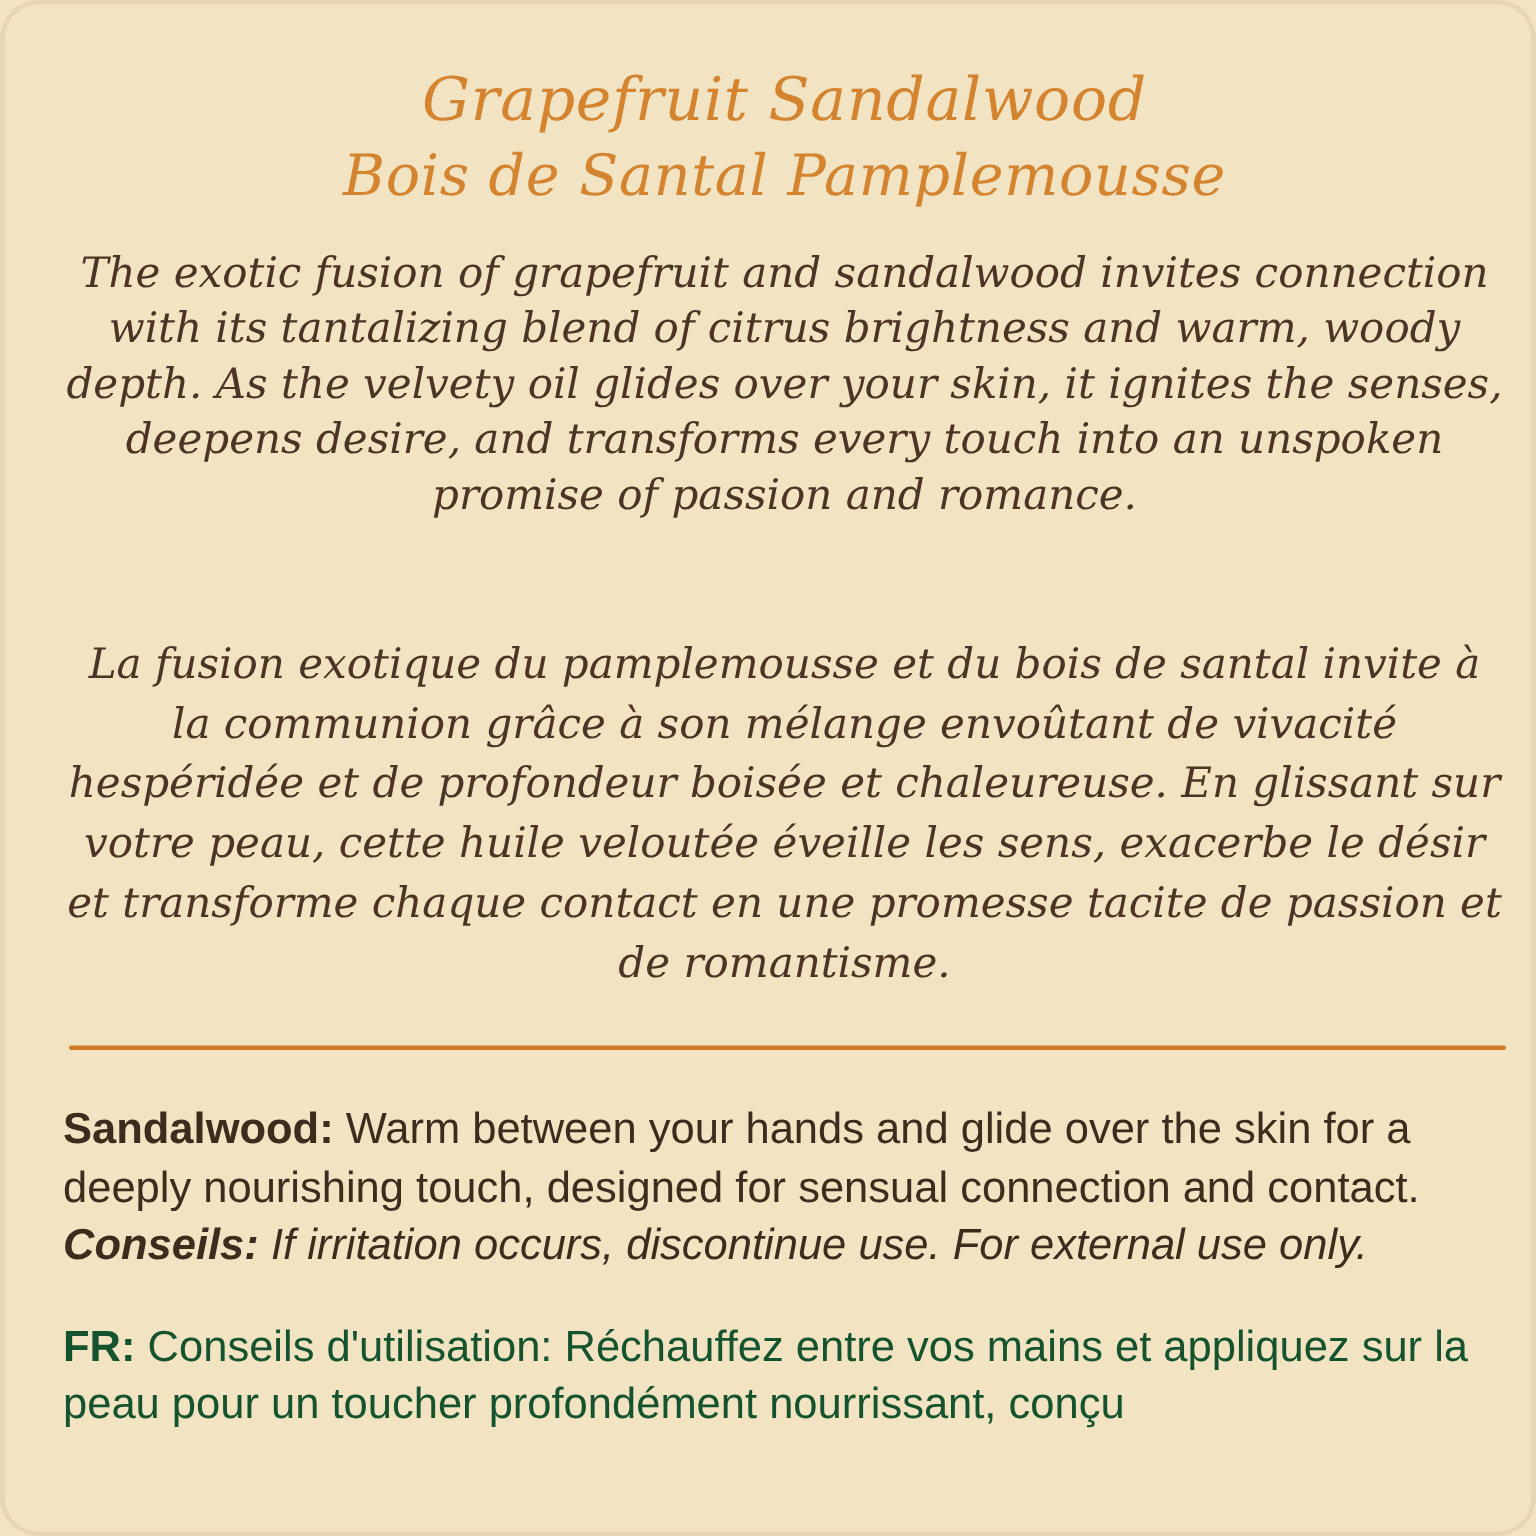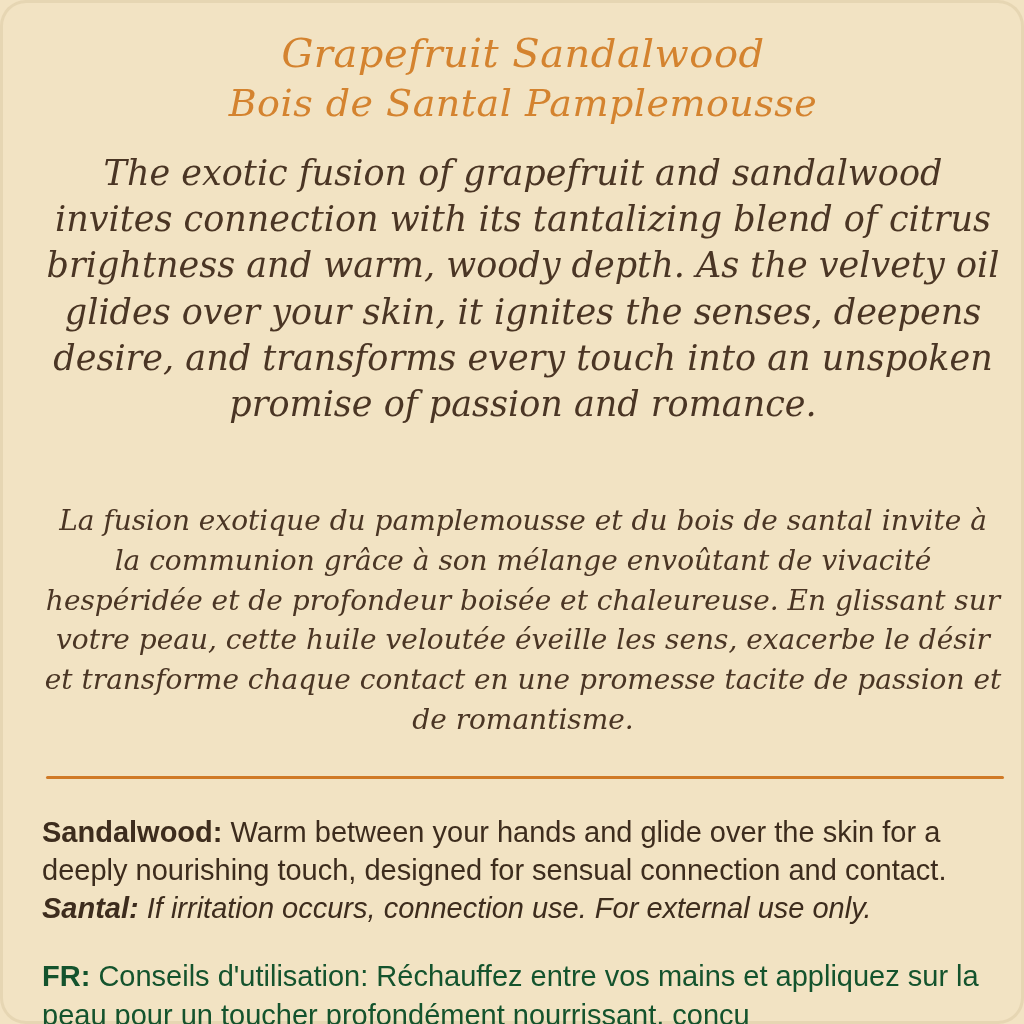--- a/index.html
+++ b/index.html
@@ -35,31 +35,31 @@
   }
   .title-en, .title-fr {
     font-family: "DejaVu Serif", serif;
     font-style: italic;
     color: #d4832f;
     letter-spacing: 0.5px;
     line-height: 1.18;
   }
   .title-en {
     font-size: 40px;
-    margin: 0 0 4px 0;
+    margin: 14px 0 4px 0;
   }
   .title-fr {
     font-size: 38px;
     margin: 0;
   }
   .desc {
     font-family: "DejaVu Serif", serif;
     font-style: italic;
     color: #4a3524;
-    font-size: 35px;
+    font-size: 28px;
     line-height: 1.32;
     text-align: center;
     margin: 24px 2px 0 2px;
   }
   .desc.fr {
     margin-top: 74px;
     font-size: 28px;
     line-height: 1.42;
   }
   .rule {
@@ -108,18 +108,18 @@
       <div class="title-en">Grapefruit Sandalwood</div>
       <div class="title-fr">Bois de Santal Pamplemousse</div>
     </div>
 
     <p class="desc en">The exotic fusion of grapefruit and sandalwood invites connection with its tantalizing blend of citrus brightness and warm, woody depth. As the velvety oil glides over your skin, it ignites the senses, deepens desire, and transforms every touch into an unspoken promise of passion and romance.</p>
 
     <p class="desc fr">La fusion exotique du pamplemousse et du bois de santal invite à la communion grâce à son mélange envoûtant de vivacité hespéridée et de profondeur boisée et chaleureuse. En glissant sur votre peau, cette huile veloutée éveille les sens, exacerbe le désir et transforme chaque contact en une promesse tacite de passion et de romantisme.</p>
 
     <div class="rule"></div>
 
-    <p class="directions"><span class="lead">Sandalwood:</span><span> Warm between your hands and glide over the skin for a deeply nourishing touch, designed for sensual connection and contact. </span><span class="caution">Santal:</span><span class="caution-text"> If irritation occurs, connection use. For external use only.</span></p>
+    <p class="directions"><span class="lead">Sandalwood:</span><span> Warm between your hands and glide over the skin for a deeply nourishing touch, designed for sensual connection and contact. </span><span class="caution">Conseils:</span><span class="caution-text"> If irritation occurs, discontinue use. For external use only.</span></p>
 
     <p class="fr-block"><span class="lead">FR:</span><span> Conseils d'utilisation: Réchauffez entre vos mains et appliquez sur la peau pour un toucher profondément nourrissant, conçu</span></p>
 
   </div>
 </div>
 
 </body></html>

